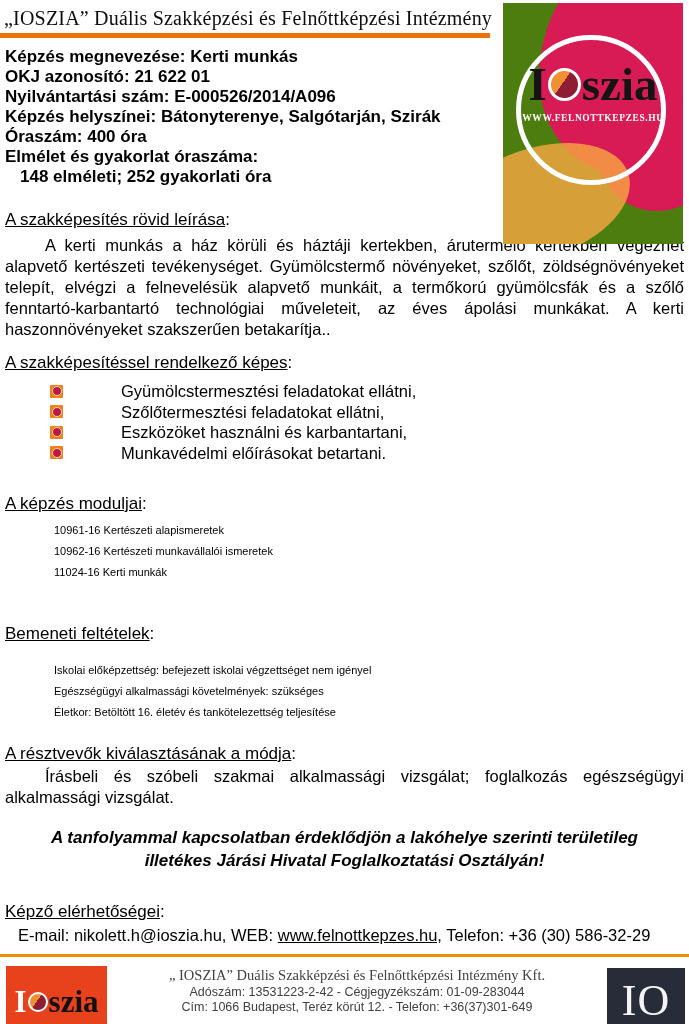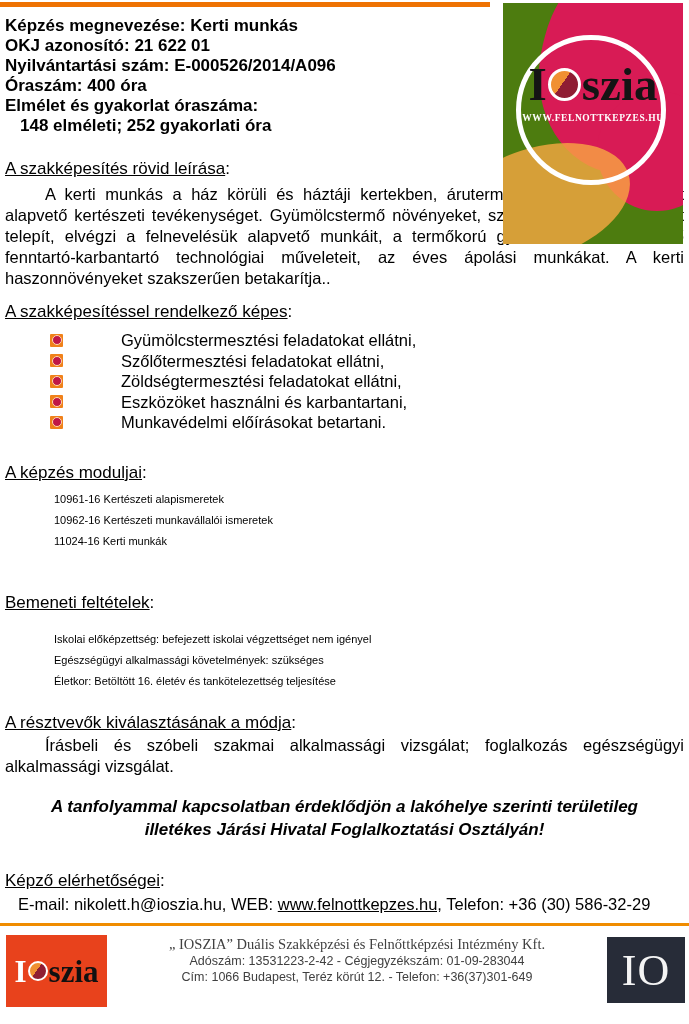--- a/index.html
+++ b/index.html
@@ -124,58 +124,56 @@
     margin-top:2px;display:flex;align-items:center;justify-content:center;
     font-family:"Liberation Serif",serif;font-size:44px;color:#f4f4f4;
     letter-spacing:1px;
   }
 </style>
 </head>
 <body>
 
 <div class="page">
 
+  <div class="masthead">„IOSZIA” Duális Szakképzési és Felnőttképzési Intézmény</div>
   <div class="rule-top"></div>
 
   <div class="logo">
     <div class="logo-blob"></div>
     <div class="logo-blob2"></div>
     <div class="logo-swoosh"></div>
     <div class="logo-ring"></div>
     <div class="logo-text"><span>I</span><span class="o-circle"></span><span>szia</span></div>
     <div class="logo-url">WWW.FELNOTTKEPZES.HU</div>
   </div>
 
   <div class="content">
 
     <div class="course-block">
       <div>Képzés megnevezése: Kerti munkás</div>
       <div>OKJ azonosító: 21 622 01</div>
       <div>Nyilvántartási szám: E-000526/2014/A096</div>
+      <div>Képzés helyszínei: Bátonyterenye, Salgótarján, Szirák</div>
       <div>Óraszám: 400 óra</div>
       <div>Elmélet és gyakorlat óraszáma:</div>
       <div class="indent">148 elméleti; 252 gyakorlati óra</div>
     </div>
 
     <div class="sec-head mt-desc-head"><span class="u">A szakképesítés rövid leírása</span><span>:</span></div>
     <div class="body-just">A kerti munkás a ház körüli és háztáji kertekben, árutermelő kertekben végezhet alapvető kertészeti tevékenységet. Gyümölcstermő növényeket, szőlőt, zöldségnövényeket telepít, elvégzi a felnevelésük alapvető munkáit, a termőkorú gyümölcsfák és a szőlő fenntartó-karbantartó technológiai műveleteit, az éves ápolási munkákat. A kerti haszonnövényeket szakszerűen betakarítja..</div>
 
     <div class="sec-head mt-cap-head"><span class="u">A szakképesítéssel rendelkező képes</span><span>:</span></div>
     <ul class="cap-list">
       <li>
           <span class="bullet-icon"></span>
           <span>Gyümölcstermesztési feladatokat ellátni,</span>
         </li>
       <li>
           <span class="bullet-icon"></span>
           <span>Szőlőtermesztési feladatokat ellátni,</span>
-        </li>
-      <li>
-          <span class="bullet-icon"></span>
-          <span>Zöldségtermesztési feladatokat ellátni,</span>
         </li>
       <li>
           <span class="bullet-icon"></span>
           <span>Eszközöket használni és karbantartani,</span>
         </li>
       <li>
           <span class="bullet-icon"></span>
           <span>Munkavédelmi előírásokat betartani.</span>
         </li>
     </ul>

